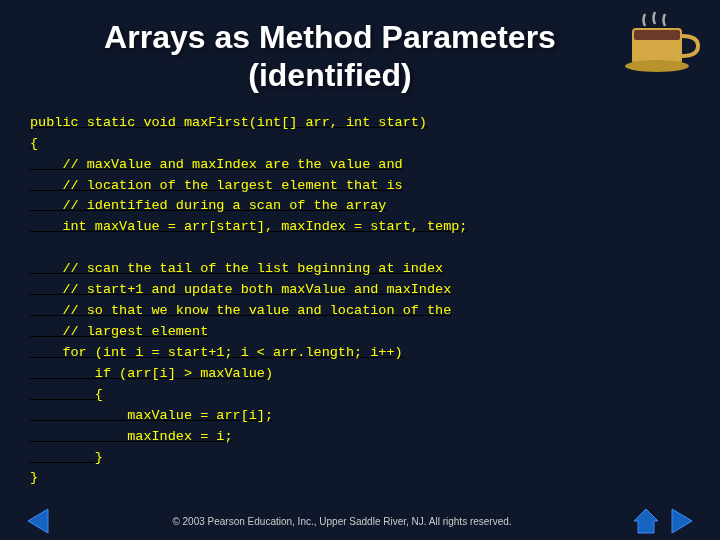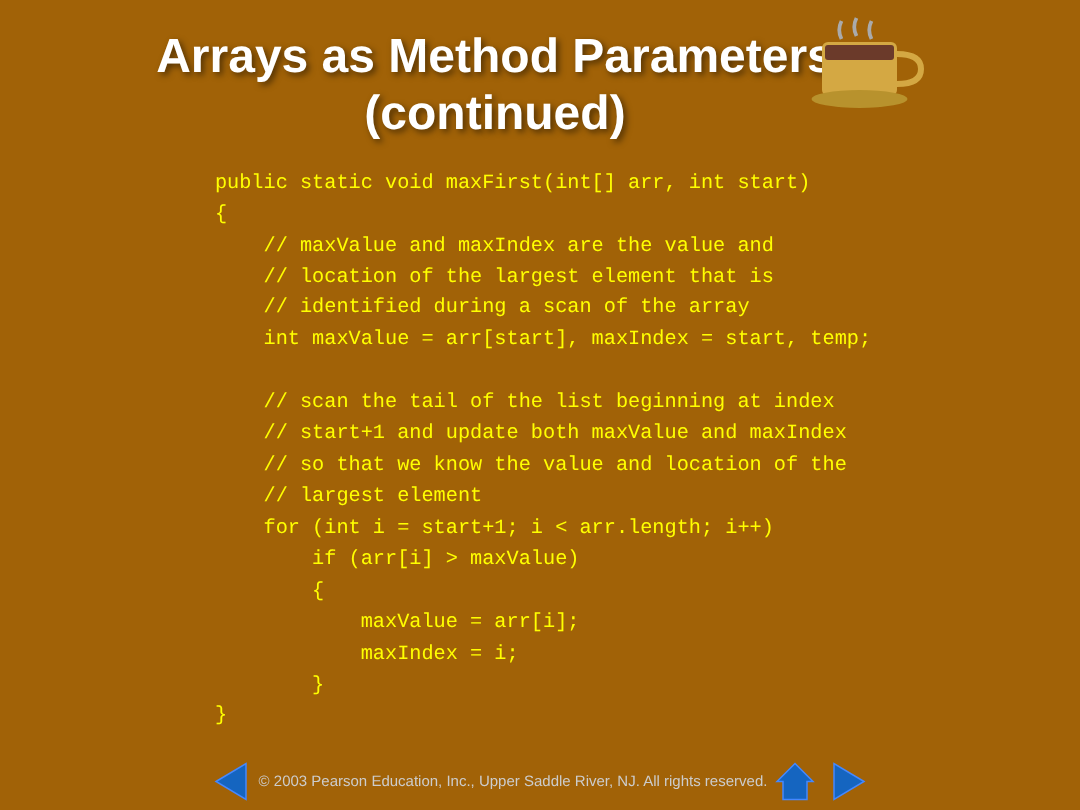--- a/index.html
+++ b/index.html
@@ -13,25 +13,24 @@
       height: 540px;
       background: #1a1a6e;
       font-family: Arial, sans-serif;
       overflow: hidden;
       position: relative;
     }
 
     .slide-container {
       width: 720px;
       height: 540px;
-      background: #a16207;
+      background: #0f172a;
       position: relative;
       display: flex;
       flex-direction: column;
-      align-items: center;
     }
 
     .title-area {
       text-align: center;
       padding: 18px 80px 10px 20px;
       position: relative;
     }
 
     .title-text {
       font-family: 'Comic Sans MS', cursive, sans-serif;
@@ -48,20 +47,21 @@
       right: 20px;
       width: 80px;
       height: 75px;
     }
 
     .content-area {
       flex: 1;
       padding: 8px 26px 10px 30px;
       display: flex;
       flex-direction: column;
+      text-decoration: underline;
     }
 
     .code-block {
       font-family: 'Courier New', Courier, monospace;
       font-size: 13.5px;
       color: #ffff00;
       line-height: 1.55;
       white-space: pre;
     }
 
@@ -115,21 +115,21 @@
     }
   </style>
 </head>
 <body>
 
 <div class="slide-container">
 
   <div class="title-area">
     <div class="title-text">
       <span>Arrays as Method Parameters</span><br>
-      <span>(continued)</span>
+      <span>(identified)</span>
     </div>
 
     <div class="coffee-cup">
       <svg viewBox="0 0 80 75" xmlns="http://www.w3.org/2000/svg">
 
         <path d="M25 18 Q22 12 25 6" class="cup-steam"></path>
         <path d="M35 16 Q32 10 35 4" class="cup-steam"></path>
         <path d="M45 18 Q42 12 45 6" class="cup-steam"></path>
 
         <rect x="12" y="20" width="50" height="36" rx="4" ry="4" class="cup-body"></rect>

